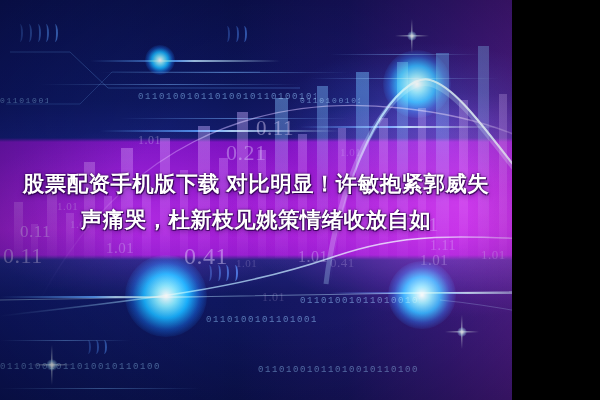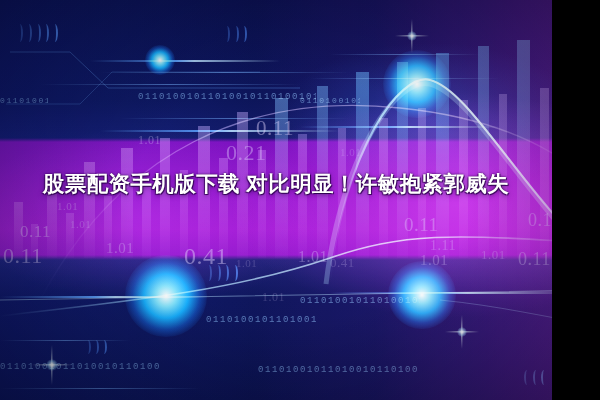--- a/index.html
+++ b/index.html
@@ -1,19 +1,19 @@
 <!DOCTYPE html>
 <html><head>
 <meta charset="utf-8">
 <style>
   html,body{margin:0;padding:0;background:#000;}
   *{box-sizing:border-box;}
   #stage{
     position:relative;
-    width:552px;height:400px;
+    width:512px;height:400px;
     overflow:hidden;
     font-family:"Liberation Sans","DejaVu Sans",sans-serif;
     background:#0b1452;
   }
   .layer{position:absolute;inset:0;}
 
   
   .bg-base{
     background:
       linear-gradient(180deg,
@@ -309,15 +309,16 @@
         <i class="h" style="width: 34px;"></i>
         <i class="v" style="height: 34px;"></i>
         <i class="c" style="width: 10.2px; height: 10.2px; left: 11.9px; top: 11.9px;"></i>
       </div>
     </div>
 
   <div class="layer vign"></div>
 
   <div class="title">
     <span class="t-line">股票配资手机版下载 对比明显！许敏抱紧郭威失</span>
+    <span class="t-line">声痛哭，杜新枝见姚策情绪收放自如</span>
   </div>
 
 </div>
 
 </body></html>

